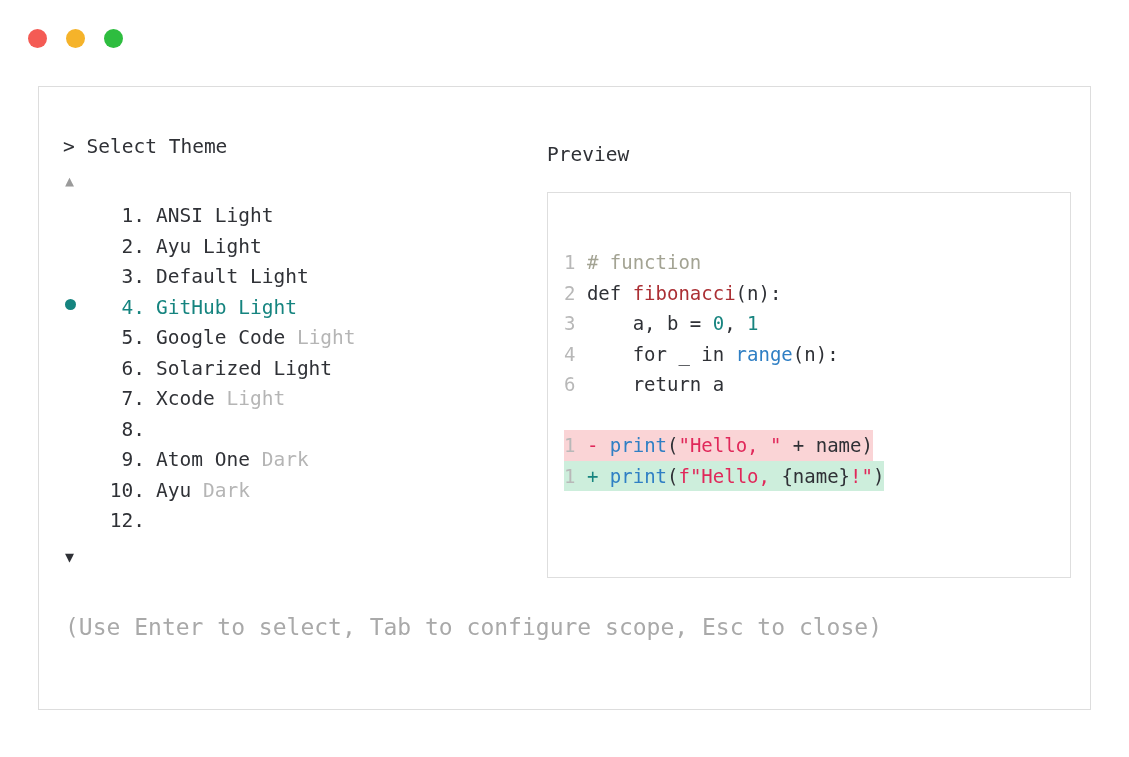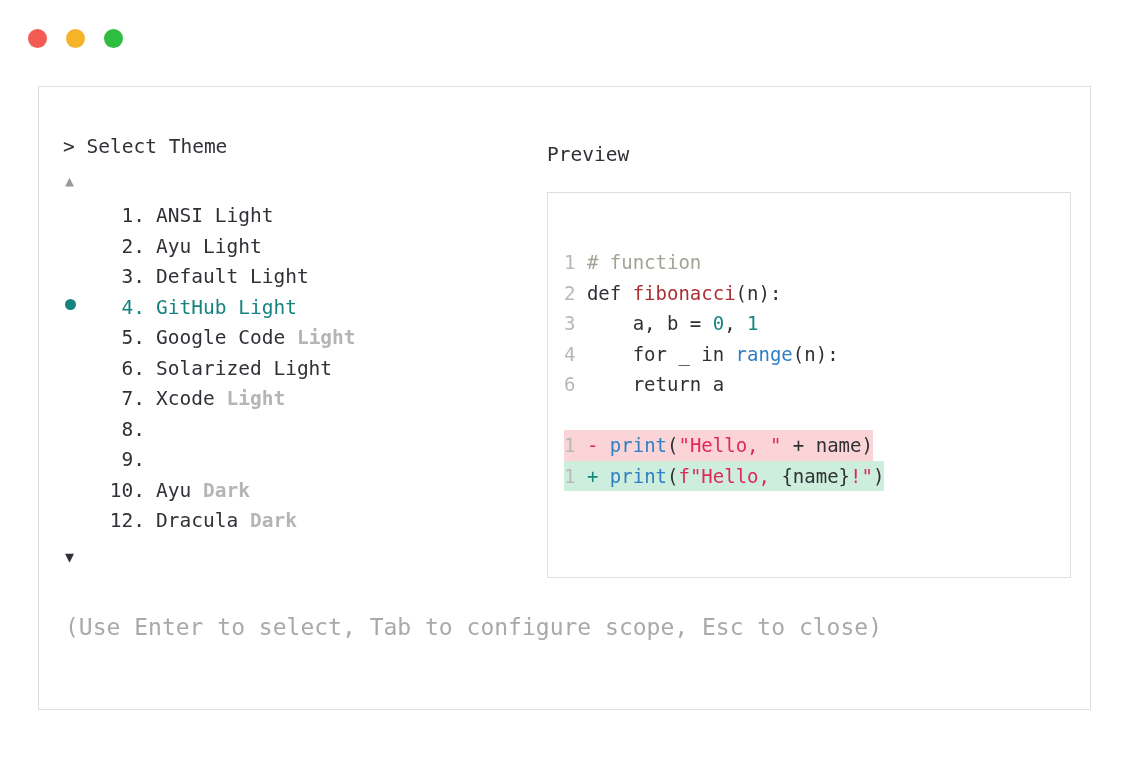--- a/index.html
+++ b/index.html
@@ -114,21 +114,21 @@
   .num-cell {
     width: 52px;
     flex: 0 0 52px;
     text-align: right;
     color: #2f3136;
   }
   .name-cell {
     padding-left: 11px;
     color: #2f3136;
   }
-  .suffix-dim { color: #b5b5b5; font-weight: bold; }
+  .suffix-dim { color: #b5b5b5; }
   .row-selected .num-cell,
   .row-selected .name-cell { color: #15847f; }
 
   .hint {
     position: absolute;
     left: 26px;
     top: 526px;
     font-size: 23px;
     line-height: 28px;
     color: #a9a9a9;
@@ -213,23 +213,23 @@
       <div class="scroll-arrow arrow-up">▲</div>
       <div class="theme-list" id="theme-list">
           <div class="theme-row"><span class="bullet-cell"></span><span class="num-cell">1.</span><span class="name-cell"><span>ANSI Light</span></span></div>
           <div class="theme-row"><span class="bullet-cell"></span><span class="num-cell">2.</span><span class="name-cell"><span>Ayu Light</span></span></div>
           <div class="theme-row"><span class="bullet-cell"></span><span class="num-cell">3.</span><span class="name-cell"><span>Default Light</span></span></div>
           <div class="theme-row row-selected"><span class="bullet-cell"><span class="bullet"></span></span><span class="num-cell">4.</span><span class="name-cell"><span>GitHub Light</span></span></div>
           <div class="theme-row"><span class="bullet-cell"></span><span class="num-cell">5.</span><span class="name-cell"><span>Google Code </span><span class="suffix-dim">Light</span></span></div>
           <div class="theme-row"><span class="bullet-cell"></span><span class="num-cell">6.</span><span class="name-cell"><span>Solarized Light</span></span></div>
           <div class="theme-row"><span class="bullet-cell"></span><span class="num-cell">7.</span><span class="name-cell"><span>Xcode </span><span class="suffix-dim">Light</span></span></div>
           <div class="theme-row"><span class="bullet-cell"></span><span class="num-cell">8.</span></div>
-          <div class="theme-row"><span class="bullet-cell"></span><span class="num-cell">9.</span></div>
+          <div class="theme-row"><span class="bullet-cell"></span><span class="num-cell">9.</span><span class="name-cell"><span>Atom One </span><span class="suffix-dim">Dark</span></span></div>
           <div class="theme-row"><span class="bullet-cell"></span><span class="num-cell">10.</span><span class="name-cell"><span>Ayu </span><span class="suffix-dim">Dark</span></span></div>
-          <div class="theme-row"><span class="bullet-cell"></span><span class="num-cell">12.</span><span class="name-cell"><span>Dracula </span><span class="suffix-dim">Dark</span></span></div>
+          <div class="theme-row"><span class="bullet-cell"></span><span class="num-cell">12.</span></div>
         </div>
       <div class="scroll-arrow arrow-down">▼</div>
     </div>
 
     <div class="hint">(Use Enter to select, Tab to configure scope, Esc to close)</div>
 
     <div class="right-col">
       <div class="preview-label">Preview</div>
       <div class="code-box">
         <div class="code-body" id="code-body">

